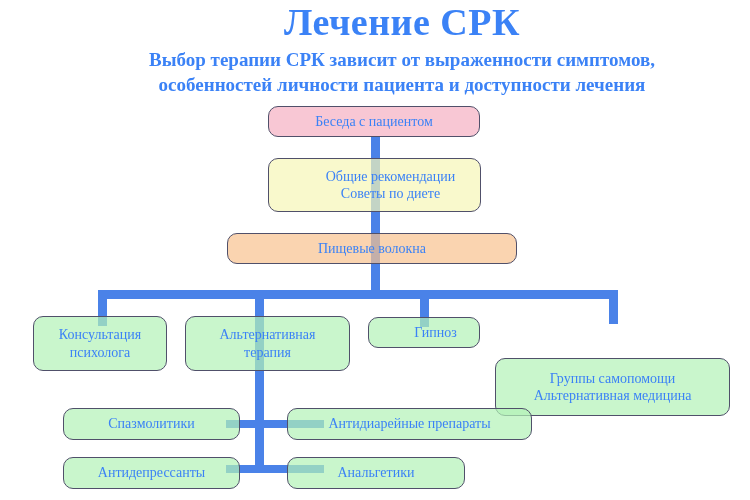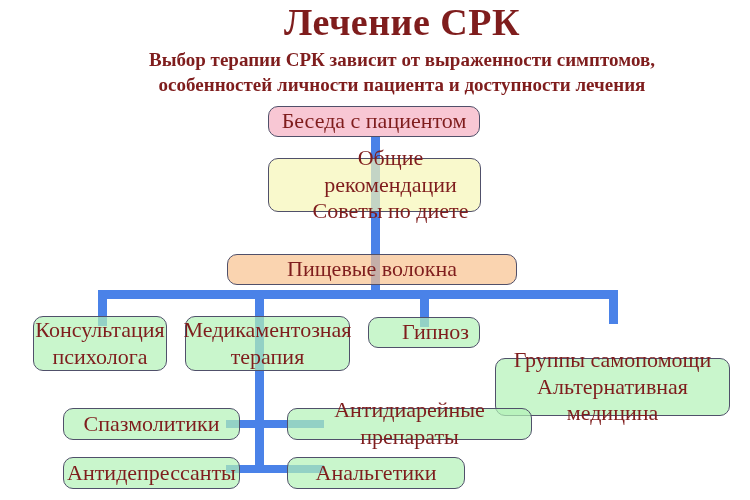--- a/index.html
+++ b/index.html
@@ -3,21 +3,21 @@
 <meta charset="utf-8">
 <style>
   html, body { margin:0; padding:0; background:#ffffff; }
   .canvas {
     position: relative;
     width: 750px;
     height: 500px;
     background: #ffffff;
     overflow: hidden;
     font-family: "Liberation Serif", "DejaVu Serif", serif;
-    color: #7f1d1d;
+    color: #3b82f6;
   }
   
   .header {
     position: absolute;
     top: 2px; left: 0;
     width: 100%;
     text-align: center;
     transform: translateX(27px);
     z-index: 3;
   }
@@ -48,21 +48,21 @@
   
   .node {
     position: absolute;
     z-index: 2;
     display: flex;
     align-items: center;
     justify-content: center;
     text-align: center;
     border: 1.4px solid #50506a;
     border-radius: 10px;
-    font-size: 22px;
+    font-size: 14px;
     line-height: 1.22;
     white-space: pre-line;
     box-sizing: border-box;
   }
   #n1  { left:268px; top:106px; width:212px; height:31px; }
   #n2  { left:268px; top:158px; width:213px; height:54px; }
   #n3  { left:227px; top:233px; width:290px; height:31px; }
   #n4  { left:33px;  top:316px; width:134px; height:55px; }
   #n5  { left:185px; top:316px; width:165px; height:55px; }
   #n6  { left:368px; top:317px; width:112px; height:31px;padding-left:23px; }
@@ -88,24 +88,24 @@
   <div class="line" id="l-drop1" style="background: rgb(74, 130, 232);"></div>
   <div class="line" id="l-drop2" style="background: rgb(74, 130, 232);"></div>
   <div class="line" id="l-drop3" style="background: rgb(74, 130, 232);"></div>
   <div class="line" id="l-drop4" style="background: rgb(74, 130, 232);"></div>
   <div class="line" id="l-h5" style="background: rgb(74, 130, 232);"></div>
   <div class="line" id="l-h6" style="background: rgb(74, 130, 232);"></div>
 
   <div class="node" id="n1" style="background: rgba(245, 175, 194, 0.7);">Беседа с пациентом</div>
   <div class="node" id="n2" style="background: rgba(247, 247, 182, 0.7); padding-left: 32px;">Общие рекомендации
 Советы по диете</div>
-  <div class="node" id="n3" style="background: rgba(248, 194, 142, 0.7); margin-top: 21px;">Пищевые волокна</div>
+  <div class="node" id="n3" style="background: rgba(248, 194, 142, 0.7);">Пищевые волокна</div>
   <div class="node" id="n4" style="background: rgba(178, 242, 182, 0.7);">Консультация
 психолога</div>
-  <div class="node" id="n5" style="background: rgba(178, 242, 182, 0.7);">Медикаментозная
+  <div class="node" id="n5" style="background: rgba(178, 242, 182, 0.7);">Альтернативная
 терапия</div>
   <div class="node" id="n6" style="background: rgba(178, 242, 182, 0.7);">Гипноз</div>
   <div class="node" id="n7" style="background: rgba(178, 242, 182, 0.7);">Группы самопомощи
 Альтернативная медицина</div>
   <div class="node" id="n8" style="background: rgba(178, 242, 182, 0.7);">Спазмолитики</div>
   <div class="node" id="n9" style="background: rgba(178, 242, 182, 0.7);">Антидиарейные препараты</div>
   <div class="node" id="n11" style="background: rgba(178, 242, 182, 0.7);">Анальгетики</div>
   <div class="node" id="n10" style="background: rgba(178, 242, 182, 0.7);">Антидепрессанты</div>
 
 </div>

